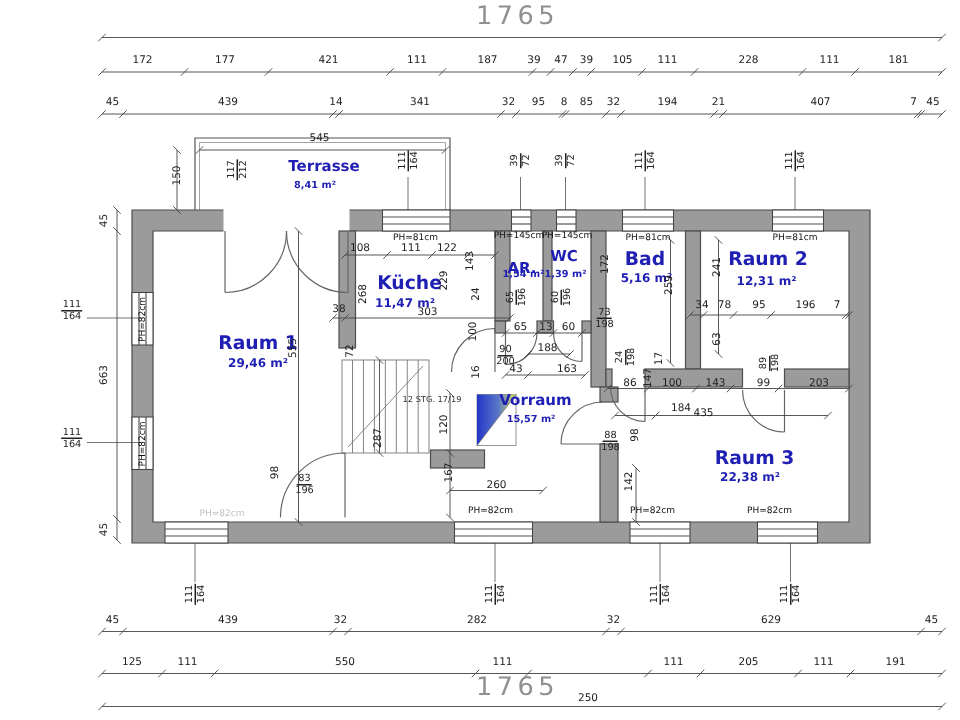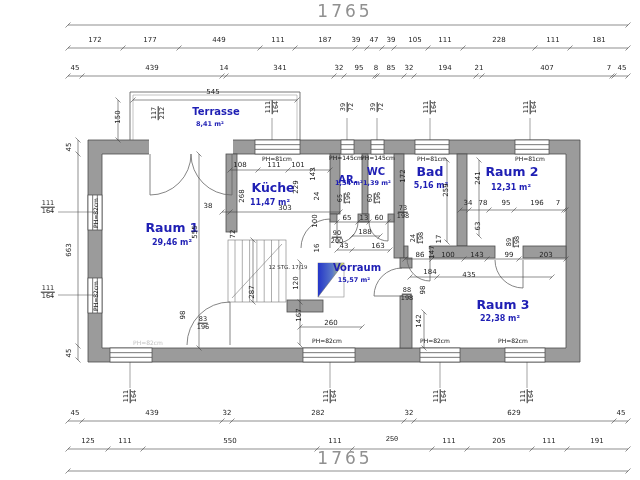--- a/index.html
+++ b/index.html
@@ -174,21 +174,21 @@
         <line x1="330" y1="362" x2="330" y2="388" class="leader"></line>
         <line x1="440" y1="362" x2="440" y2="388" class="leader"></line>
         <line x1="527" y1="362" x2="527" y2="388" class="leader"></line>
       </g>
   </svg>
 
   <div id="labels">
       <div class="lbl big" style="left: 345px; top: 12px;">1765</div>
       <div class="lbl dim" style="left: 95px; top: 41px;">172</div>
       <div class="lbl dim" style="left: 150px; top: 41px;">177</div>
-      <div class="lbl dim" style="left: 219px; top: 41px;">449</div>
+      <div class="lbl dim" style="left: 219px; top: 41px;">421</div>
       <div class="lbl dim" style="left: 278px; top: 41px;">111</div>
       <div class="lbl dim" style="left: 325px; top: 41px;">187</div>
       <div class="lbl dim" style="left: 356px; top: 41px;">39</div>
       <div class="lbl dim" style="left: 374px; top: 41px;">47</div>
       <div class="lbl dim" style="left: 391px; top: 41px;">39</div>
       <div class="lbl dim" style="left: 415px; top: 41px;">105</div>
       <div class="lbl dim" style="left: 445px; top: 41px;">111</div>
       <div class="lbl dim" style="left: 499px; top: 41px;">228</div>
       <div class="lbl dim" style="left: 553px; top: 41px;">111</div>
       <div class="lbl dim" style="left: 599px; top: 41px;">181</div>
@@ -265,26 +265,26 @@
       <div class="lbl dim rot" style="left: 297px; top: 283px;">120</div>
       <div class="lbl dim rot" style="left: 300px; top: 315px;">167</div>
       <div class="lbl dim" style="left: 331px; top: 324px;">260</div>
       <div class="lbl room" style="left: 357px; top: 268px;">Vorraum</div>
       <div class="lbl area area-sm" style="left: 354px; top: 280px;">15,57 m²</div>
       <div class="lbl ph" style="left: 327px; top: 341px;">PH=82cm</div>
       <div class="lbl room room-lg" style="left: 273px; top: 188px; text-align: center;">Küche</div>
       <div class="lbl area" style="left: 270px; top: 203px;">11,47 m²</div>
       <div class="lbl dim" style="left: 240px; top: 166px;">108</div>
       <div class="lbl dim" style="left: 274px; top: 166px;">111</div>
-      <div class="lbl dim" style="left: 298px; top: 166px;">101</div>
+      <div class="lbl dim" style="left: 298px; top: 166px;">122</div>
       <div class="lbl dim rot" style="left: 314px; top: 174px;">143</div>
       <div class="lbl dim rot" style="left: 243px; top: 196px;">268</div>
       <div class="lbl dim rot" style="left: 297px; top: 187px;">229</div>
       <div class="lbl dim rot" style="left: 318px; top: 196px;">24</div>
-      <div class="lbl dim" style="left: 208px; top: 207px;">38</div>
+      <div class="lbl dim" style="left: 226px; top: 207px;">38</div>
       <div class="lbl dim" style="left: 285px; top: 209px;">303</div>
       <div class="lbl dim rot" style="left: 234px; top: 234px;">72</div>
       <div class="lbl dim rot" style="left: 316px; top: 221px;">100</div>
       <div class="lbl frac" style="left: 337px; top: 237px;">
         <div class="fr-top">90</div>
         <div class="fr-bot">200</div>
       </div>
       <div class="lbl dim rot" style="left: 318px; top: 248px;">16</div>
       <div class="lbl room" style="left: 348px; top: 167px; margin-top: 13px;">AR.</div>
       <div class="lbl area area-sm" style="left: 349px; top: 183px;">1,54 m²</div>
@@ -329,21 +329,21 @@
       <div class="lbl dim" style="left: 537px; top: 204px;">196</div>
       <div class="lbl dim" style="left: 558px; top: 204px;">7</div>
       <div class="lbl dim rot" style="left: 479px; top: 226px;">63</div>
       <div class="lbl frac rot" style="left: 513px; top: 242px;">
         <div class="fr-top">89</div>
         <div class="fr-bot">198</div>
       </div>
       <div class="lbl dim" style="left: 477px; top: 256px;">143</div>
       <div class="lbl dim" style="left: 509px; top: 256px;">99</div>
       <div class="lbl dim" style="left: 546px; top: 256px;">203</div>
-      <div class="lbl dim" style="left: 430px; top: 273px;">184</div>
+      <div class="lbl dim" style="left: 454px; top: 273px;">184</div>
       <div class="lbl dim" style="left: 469px; top: 276px;">435</div>
       <div class="lbl frac" style="left: 407px; top: 294px;">
         <div class="fr-top">88</div>
         <div class="fr-bot">198</div>
       </div>
       <div class="lbl dim rot" style="left: 424px; top: 290px;">98</div>
       <div class="lbl dim rot" style="left: 420px; top: 321px;">142</div>
       <div class="lbl room room-lg" style="left: 503px; top: 305px;">Raum 3</div>
       <div class="lbl area" style="left: 500px; top: 319px;">22,38 m²</div>
       <div class="lbl ph" style="left: 435px; top: 341px;">PH=82cm</div>
@@ -369,20 +369,20 @@
       <div class="lbl dim" style="left: 152px; top: 414px;">439</div>
       <div class="lbl dim" style="left: 227px; top: 414px;">32</div>
       <div class="lbl dim" style="left: 318px; top: 414px;">282</div>
       <div class="lbl dim" style="left: 409px; top: 414px;">32</div>
       <div class="lbl dim" style="left: 514px; top: 414px;">629</div>
       <div class="lbl dim" style="left: 621px; top: 414px;">45</div>
       <div class="lbl dim" style="left: 88px; top: 442px;">125</div>
       <div class="lbl dim" style="left: 125px; top: 442px;">111</div>
       <div class="lbl dim" style="left: 230px; top: 442px;">550</div>
       <div class="lbl dim" style="left: 335px; top: 442px;">111</div>
-      <div class="lbl dim" style="left: 392px; top: 440px; font-family: Liberation Mono, monospace;">250</div>
+      <div class="lbl dim" style="left: 392px; top: 466px;">250</div>
       <div class="lbl dim" style="left: 449px; top: 442px;">111</div>
       <div class="lbl dim" style="left: 499px; top: 442px;">205</div>
       <div class="lbl dim" style="left: 549px; top: 442px;">111</div>
       <div class="lbl dim" style="left: 597px; top: 442px;">191</div>
       <div class="lbl big" style="left: 345px; top: 459px;">1765</div>
     </div>
 </div>
 
 </body></html>

